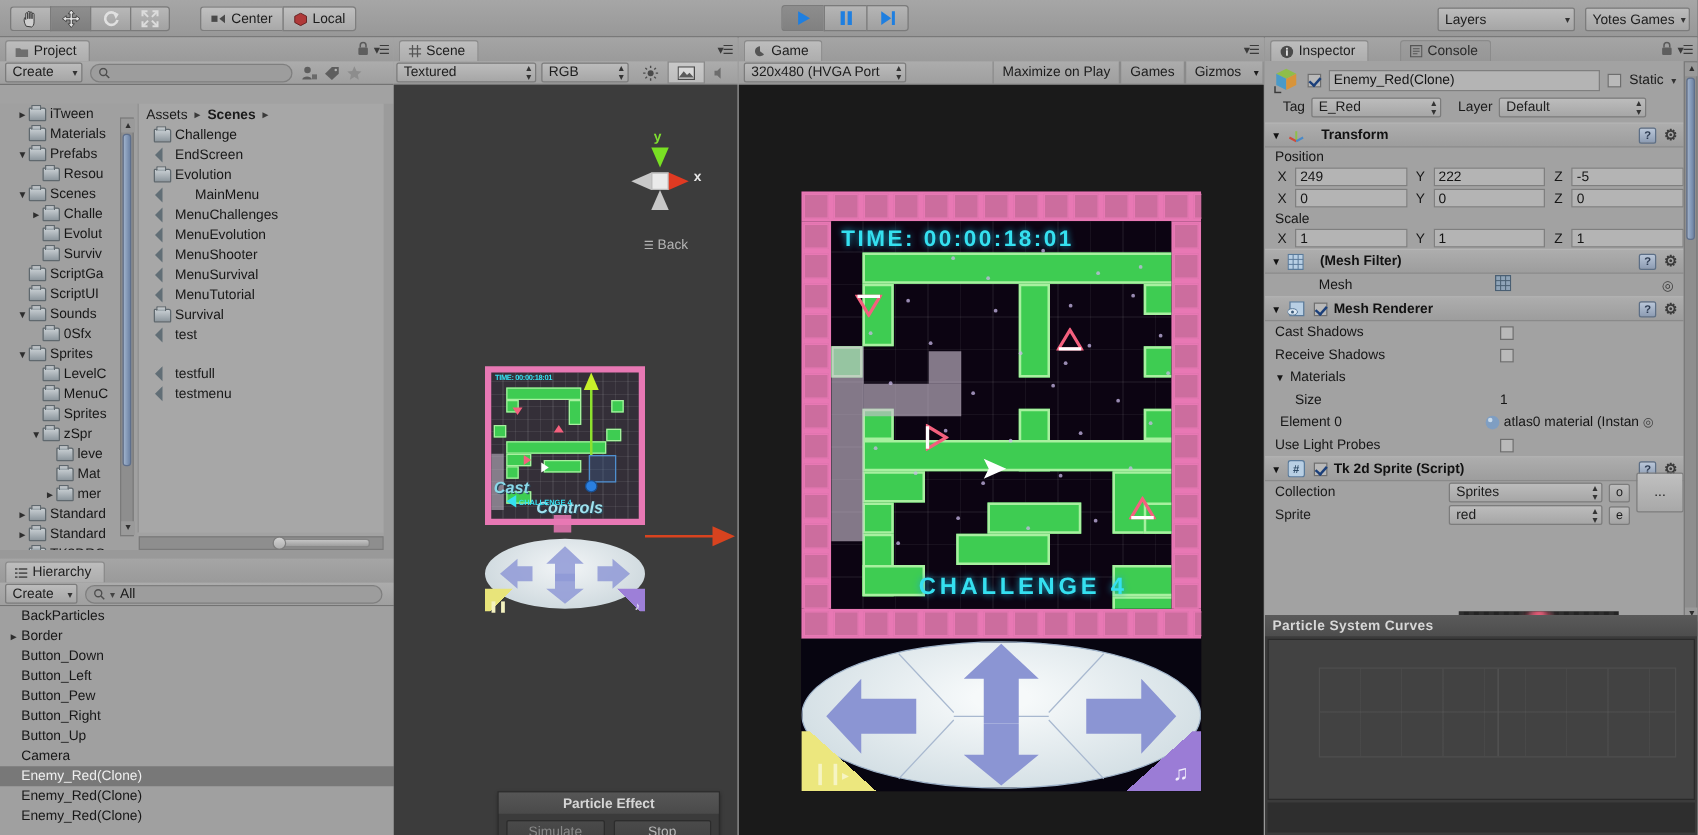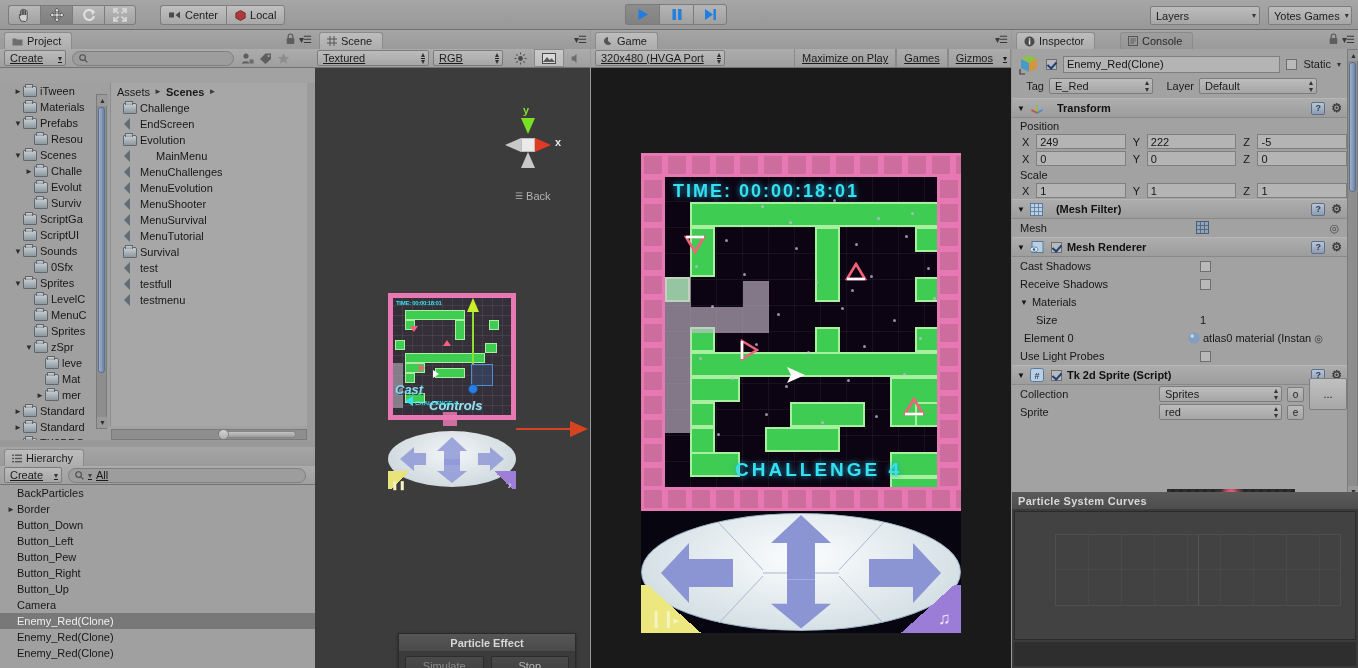--- a/index.html
+++ b/index.html
@@ -7,21 +7,21 @@
   body {
     font-family: "Liberation Sans", sans-serif;
     font-size: 11px;
     background:#5d5d5d;
     color:#1a1a1a;
     -webkit-font-smoothing: none;
   }
   .app { position:relative; width:1358px; height:668px; background:#999999; }
 
   
-  .panel { position:absolute; background:#a2a2a2;text-decoration:underline; }
+  .panel { position:absolute; background:#a2a2a2; }
   .tabbar { height:19px; background:linear-gradient(#a5a5a5,#9a9a9a); position:relative; }
   .tab {
     position:absolute; top:2px; height:17px; padding:0 10px 0 7px;
     background:linear-gradient(#bdbdbd,#adadad);
     border:1px solid #8b8b8b; border-bottom:none;
     border-radius:3px 3px 0 0;
     display:flex; align-items:center; gap:4px; font-size:11px; color:#1d1d1d;
     cursor:default; white-space:nowrap;
   }
   .tab.inactive { background:linear-gradient(#9e9e9e,#969696); color:#2a2a2a; border-color:#8b8b8b;justify-content:space-between;}
@@ -457,21 +457,21 @@
             <span>MenuTutorial</span>
           </div>
           <div class="treerow" style="padding-left: 12px;">
             <span class="fold"></span>
             <span>Survival</span>
           </div>
           <div class="treerow" style="padding-left: 12px;">
             <span class="unityico"></span>
             <span>test</span>
           </div>
-          <div class="treerow" style="padding-left: 12px;">
+          <div class="treerow" style="padding-left: 12px; margin-top: 15px;">
             <span class="unityico"></span>
             <span>testfull</span>
           </div>
           <div class="treerow" style="padding-left: 12px;">
             <span class="unityico"></span>
             <span>testmenu</span>
           </div>
         </div>
     </div>
 
@@ -1036,21 +1036,21 @@
               <path d="M0.5 4.5H12.5"></path>
               <path d="M0.5 8.5H12.5"></path>
             </g>
           </svg>
         <span style="margin-left:8px;">(Mesh Filter)</span>
         <span style="margin-left:auto;display:flex;gap:6px;align-items:center;">
           <span class="help">?</span>
           <span class="gear">⚙</span>
         </span>
       </div>
-      <div class="insprow" style="justify-content:space-between;padding-right:8px;">
+      <div class="insprow" style="justify-content:space-between;padding-right:8px;margin-left:35px;">
         <span>Mesh</span>
         <span style="margin-left:auto;margin-right:120px;">
           <svg width="13" height="13" viewBox="0 0 13 13">
             <rect x="0.5" y="0.5" width="12" height="12" fill="#8fa4b8" stroke="#4a5f73"></rect>
             <g stroke="#4a5f73" stroke-width=".8">
                 <path d="M4.5 0.5V12.5"></path>
                 <path d="M8.5 0.5V12.5"></path>
                 <path d="M0.5 4.5H12.5"></path>
                 <path d="M0.5 8.5H12.5"></path>
               </g>

